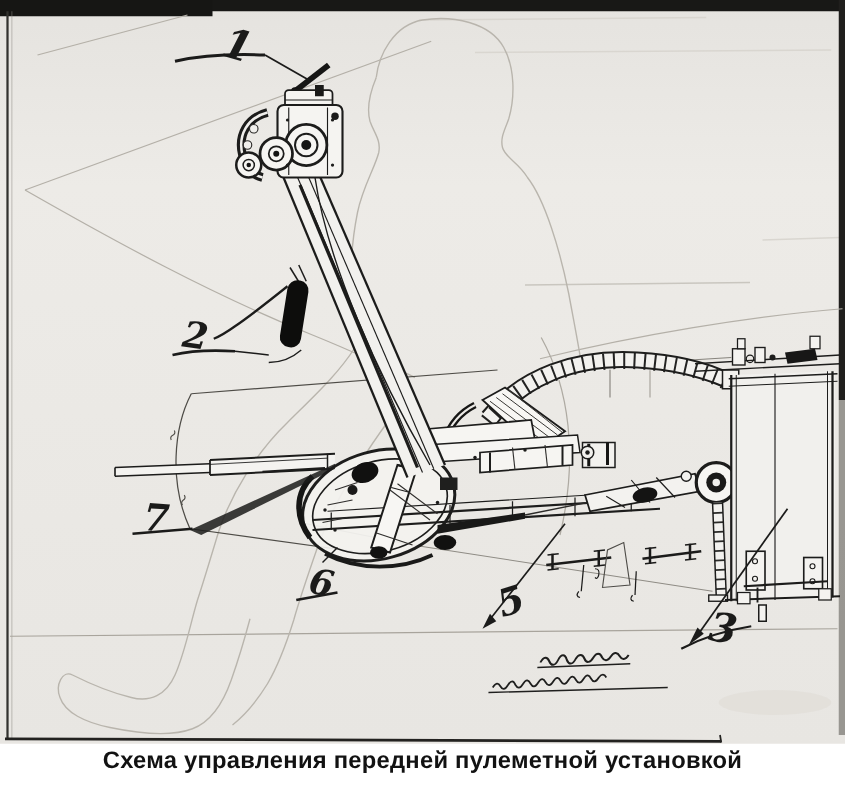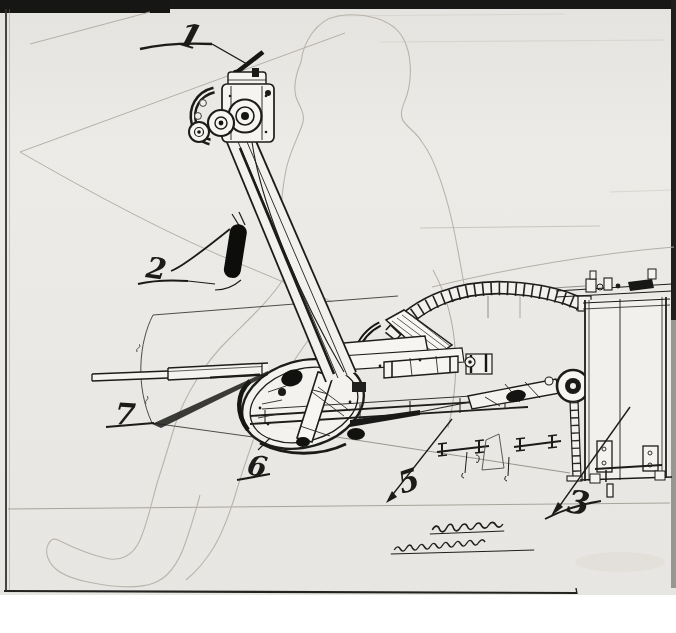--- a/index.html
+++ b/index.html
@@ -346,13 +346,14 @@
   </g>
 
   <g stroke="#1f1f1e" fill="none" transform="skewX(-6)">
     <path stroke-width="1.6" d="M488,530 c2,-5 5,-5 7,-1 c2,4 5,4 7,-1 c2,-5 5,-5 7,0 c2,4 5,4 7,-1 c2,-4 5,-4 7,0 c2,4 5,3 7,-1 c2,-4 5,-4 7,0 c2,3 5,3 7,-1 c2,-4 5,-3 7,0 c2,3 5,3 7,-1"></path>
     <line x1="486" y1="534" x2="560" y2="531" stroke-width="1.1"></line>
     <path stroke-width="1.4" d="M452,550 c2,-4 4,-4 6,-1 c2,3 4,3 6,-1 c2,-4 4,-4 6,0 c2,3 4,3 6,-1 c2,-4 4,-3 6,0 c2,3 4,3 6,-1 c2,-4 4,-3 6,0 c2,3 4,3 6,-1 c2,-4 4,-3 6,0 c2,3 4,3 6,-1 c2,-4 4,-3 6,0 c2,3 4,3 6,-1 c2,-4 4,-3 6,0 c2,3 4,3 6,-1 c2,-3 4,-3 6,0"></path>
     <line x1="449" y1="554" x2="592" y2="550" stroke-width="1.1"></line>
   </g>
 </svg>
 
+<div class="caption">Схема управления передней пулеметной установкой</div>
 </div>
 
 </body></html>

